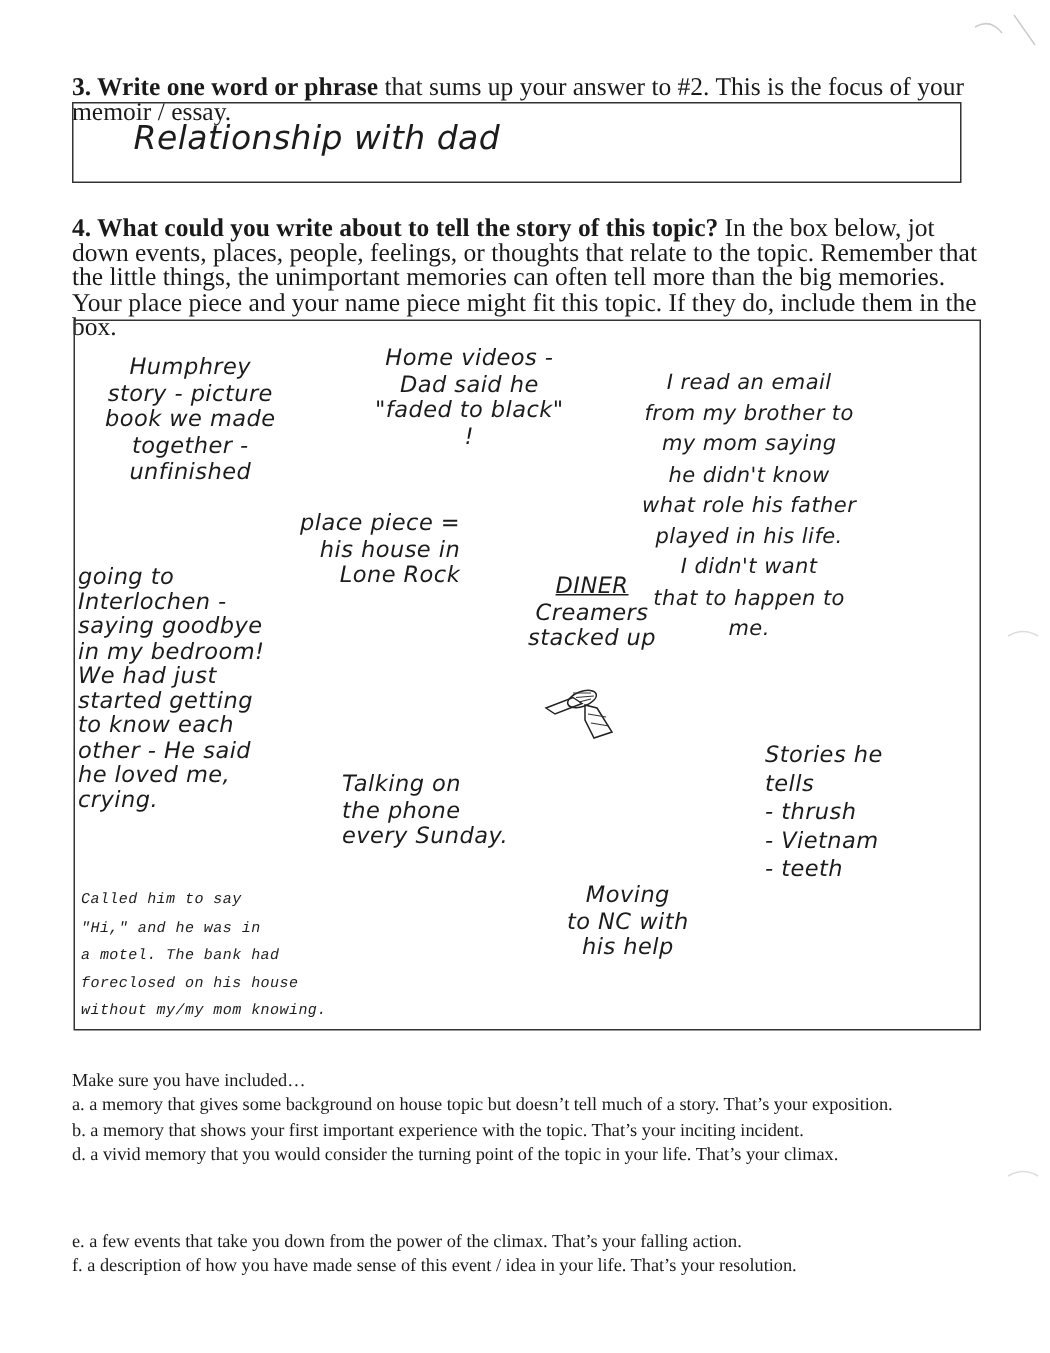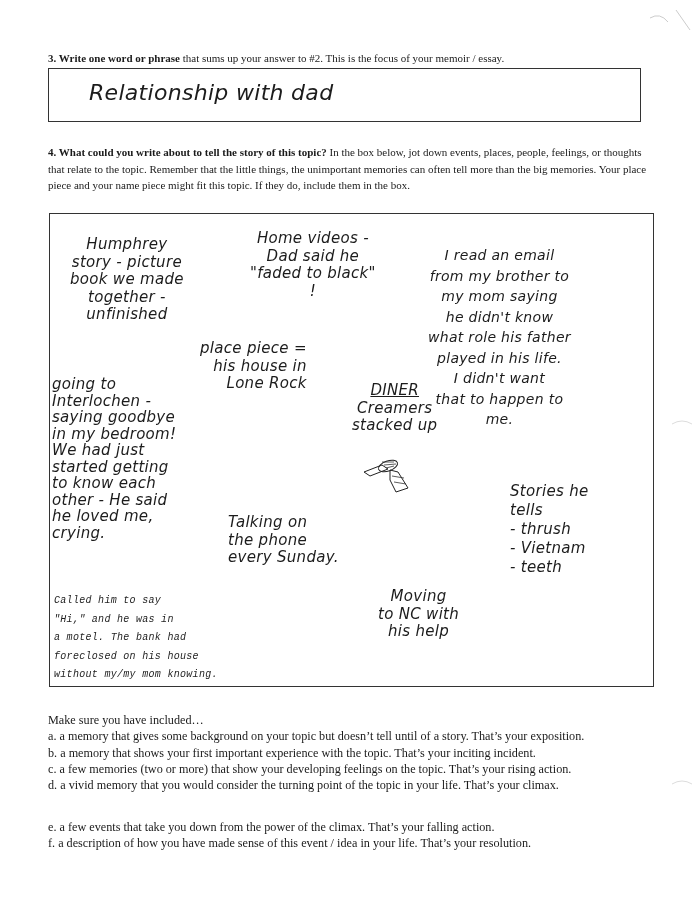--- a/index.html
+++ b/index.html
@@ -1,21 +1,21 @@
 <!DOCTYPE html>
 <html><head>
   <meta charset="utf-8">
   <style>
     html, body { margin: 0; padding: 0; }
     body {
       width: 700px; height: 902px; background: #ffffff; position: relative;
       overflow: hidden; color: #1a1a1a;
       font-family: "Liberation Serif", "DejaVu Serif", serif;
     }
-    .q { position: absolute; font-size: 11px; line-height: 16.5px; }
+    .q { position: absolute; font-size: 17px; line-height: 16.5px; }
     .q b { font-weight: bold; }
     #q3 { left: 48px; top: 50px; width: 640px; }
     #q4 { left: 48px; top: 144px; width: 610px; }
     .box { position: absolute; border: 1.4px solid #333; box-sizing: border-box; }
     #box3 { left: 48px; top: 68px; width: 593px; height: 54px; }
     #box4 { left: 49px; top: 213px; width: 605px; height: 474px; }
     .hw {
       position: absolute; font-family: "DejaVu Sans", sans-serif;
       font-weight: 300; color: #1c1c1c; white-space: pre; letter-spacing: 0.3px;
       font-style: oblique;
@@ -23,21 +23,21 @@
     #answer3 { left: 73px; top: 80px; font-size: 22px; margin-left: 16px; }
     .note { font-size: 15px; line-height: 17.5px; text-align: center; }
     #n-humphrey { left: 70px; top: 236px; }
     #n-video { left: 250px; top: 230px; }
     #n-email { left: 428px; top: 222px; font-size: 14px; line-height: 20.5px; margin-top: 23px; }
     #n-place { left: 200px; top: 340px; text-align: right; }
     #n-diner { left: 352px; top: 382px; }
     #n-diner .u { text-decoration: underline; }
     #n-inter { left: 52px; top: 376px; text-align: left; line-height: 16.5px; }
     #n-talk { left: 228px; top: 514px; text-align: left; }
-    #n-stories { left: 510px; top: 482px; text-align: left; line-height: 19px; }
+    #n-stories { left: 510px; top: 494px; text-align: left; line-height: 19px; }
     #n-called { left: 54px; top: 592px; text-align: left; font-size: 10px; line-height: 18.5px; font-family: Liberation Mono, monospace; }
     #n-moving { left: 378px; top: 588px; }
     #doodle { position: absolute; left: 360px; top: 452px; }
     .txt { position: absolute; left: 48px; font-size: 12.2px; line-height: 16.3px; width: 650px; }
     #checklist { top: 712px; }
     #optional { top: 819px; }
     #optional .ital { font-style: italic; }
     .scan { position: absolute; }
   </style>
 </head>
@@ -105,23 +105,22 @@
 "Hi," and he was in
 a motel. The bank had
 foreclosed on his house
 without my/my mom knowing.</div>
 <div id="n-moving" class="hw note">Moving
 to NC with
 his help</div>
 
 <div id="checklist" class="txt">
   <div>Make sure you have included…</div>
-  <div>a. a memory that gives some background on your topic but doesn’t tell until of a story. That’s your exposition.</div>
+  <div>a. a memory that gives some background on house topic but doesn’t tell much of a story. That’s your exposition.</div>
   <div>b. a memory that shows your first important experience with the topic. That’s your inciting incident.</div>
-  <div>c. a few memories (two or more) that show your developing feelings on the topic. That’s your rising action.</div>
   <div>d. a vivid memory that you would consider the turning point of the topic in your life. That’s your climax.</div>
 </div>
 
 <div id="optional" class="txt">
   <div>e. a few events that take you down from the power of the climax. That’s your falling action.</div>
   <div>f. a description of how you have made sense of this event / idea in your life. That’s your resolution.</div>
 </div>
 
 <svg class="scan" style="left:640px;top:0px" width="60" height="40">
   <path d="M10 18 Q20 12 28 22 M36 10 L50 30" stroke="#ccc" stroke-width="1" fill="none"></path>

